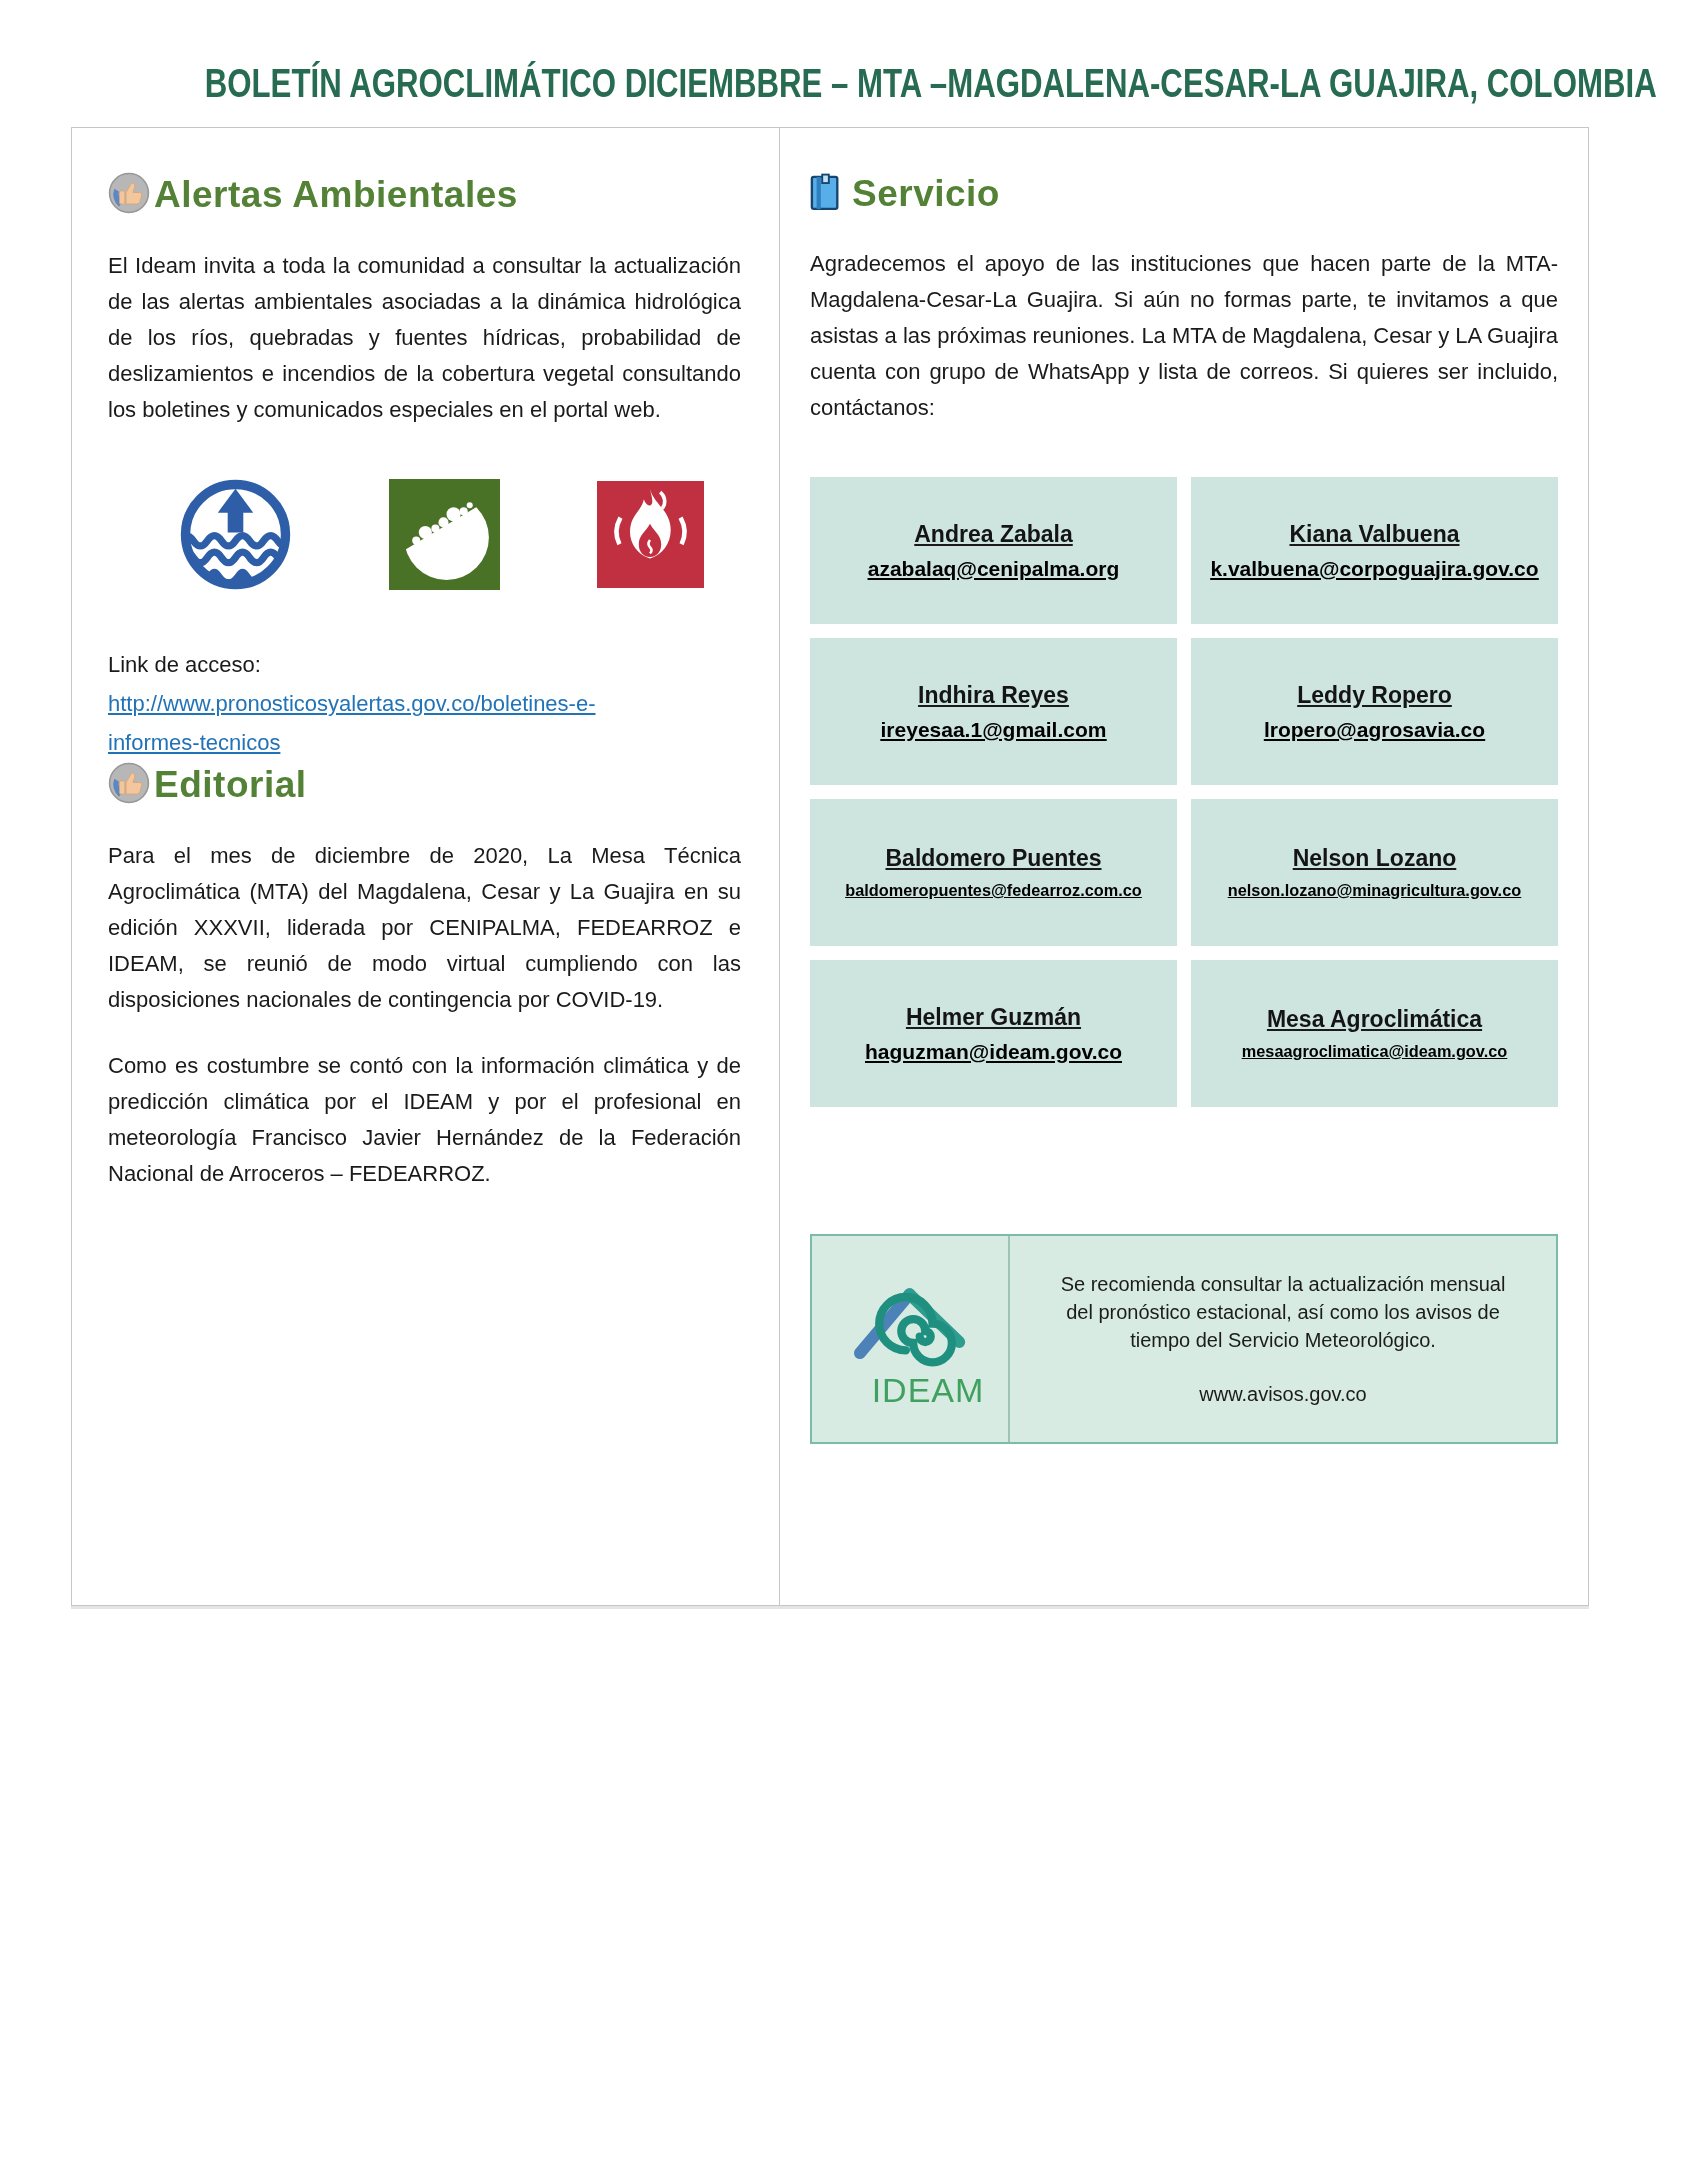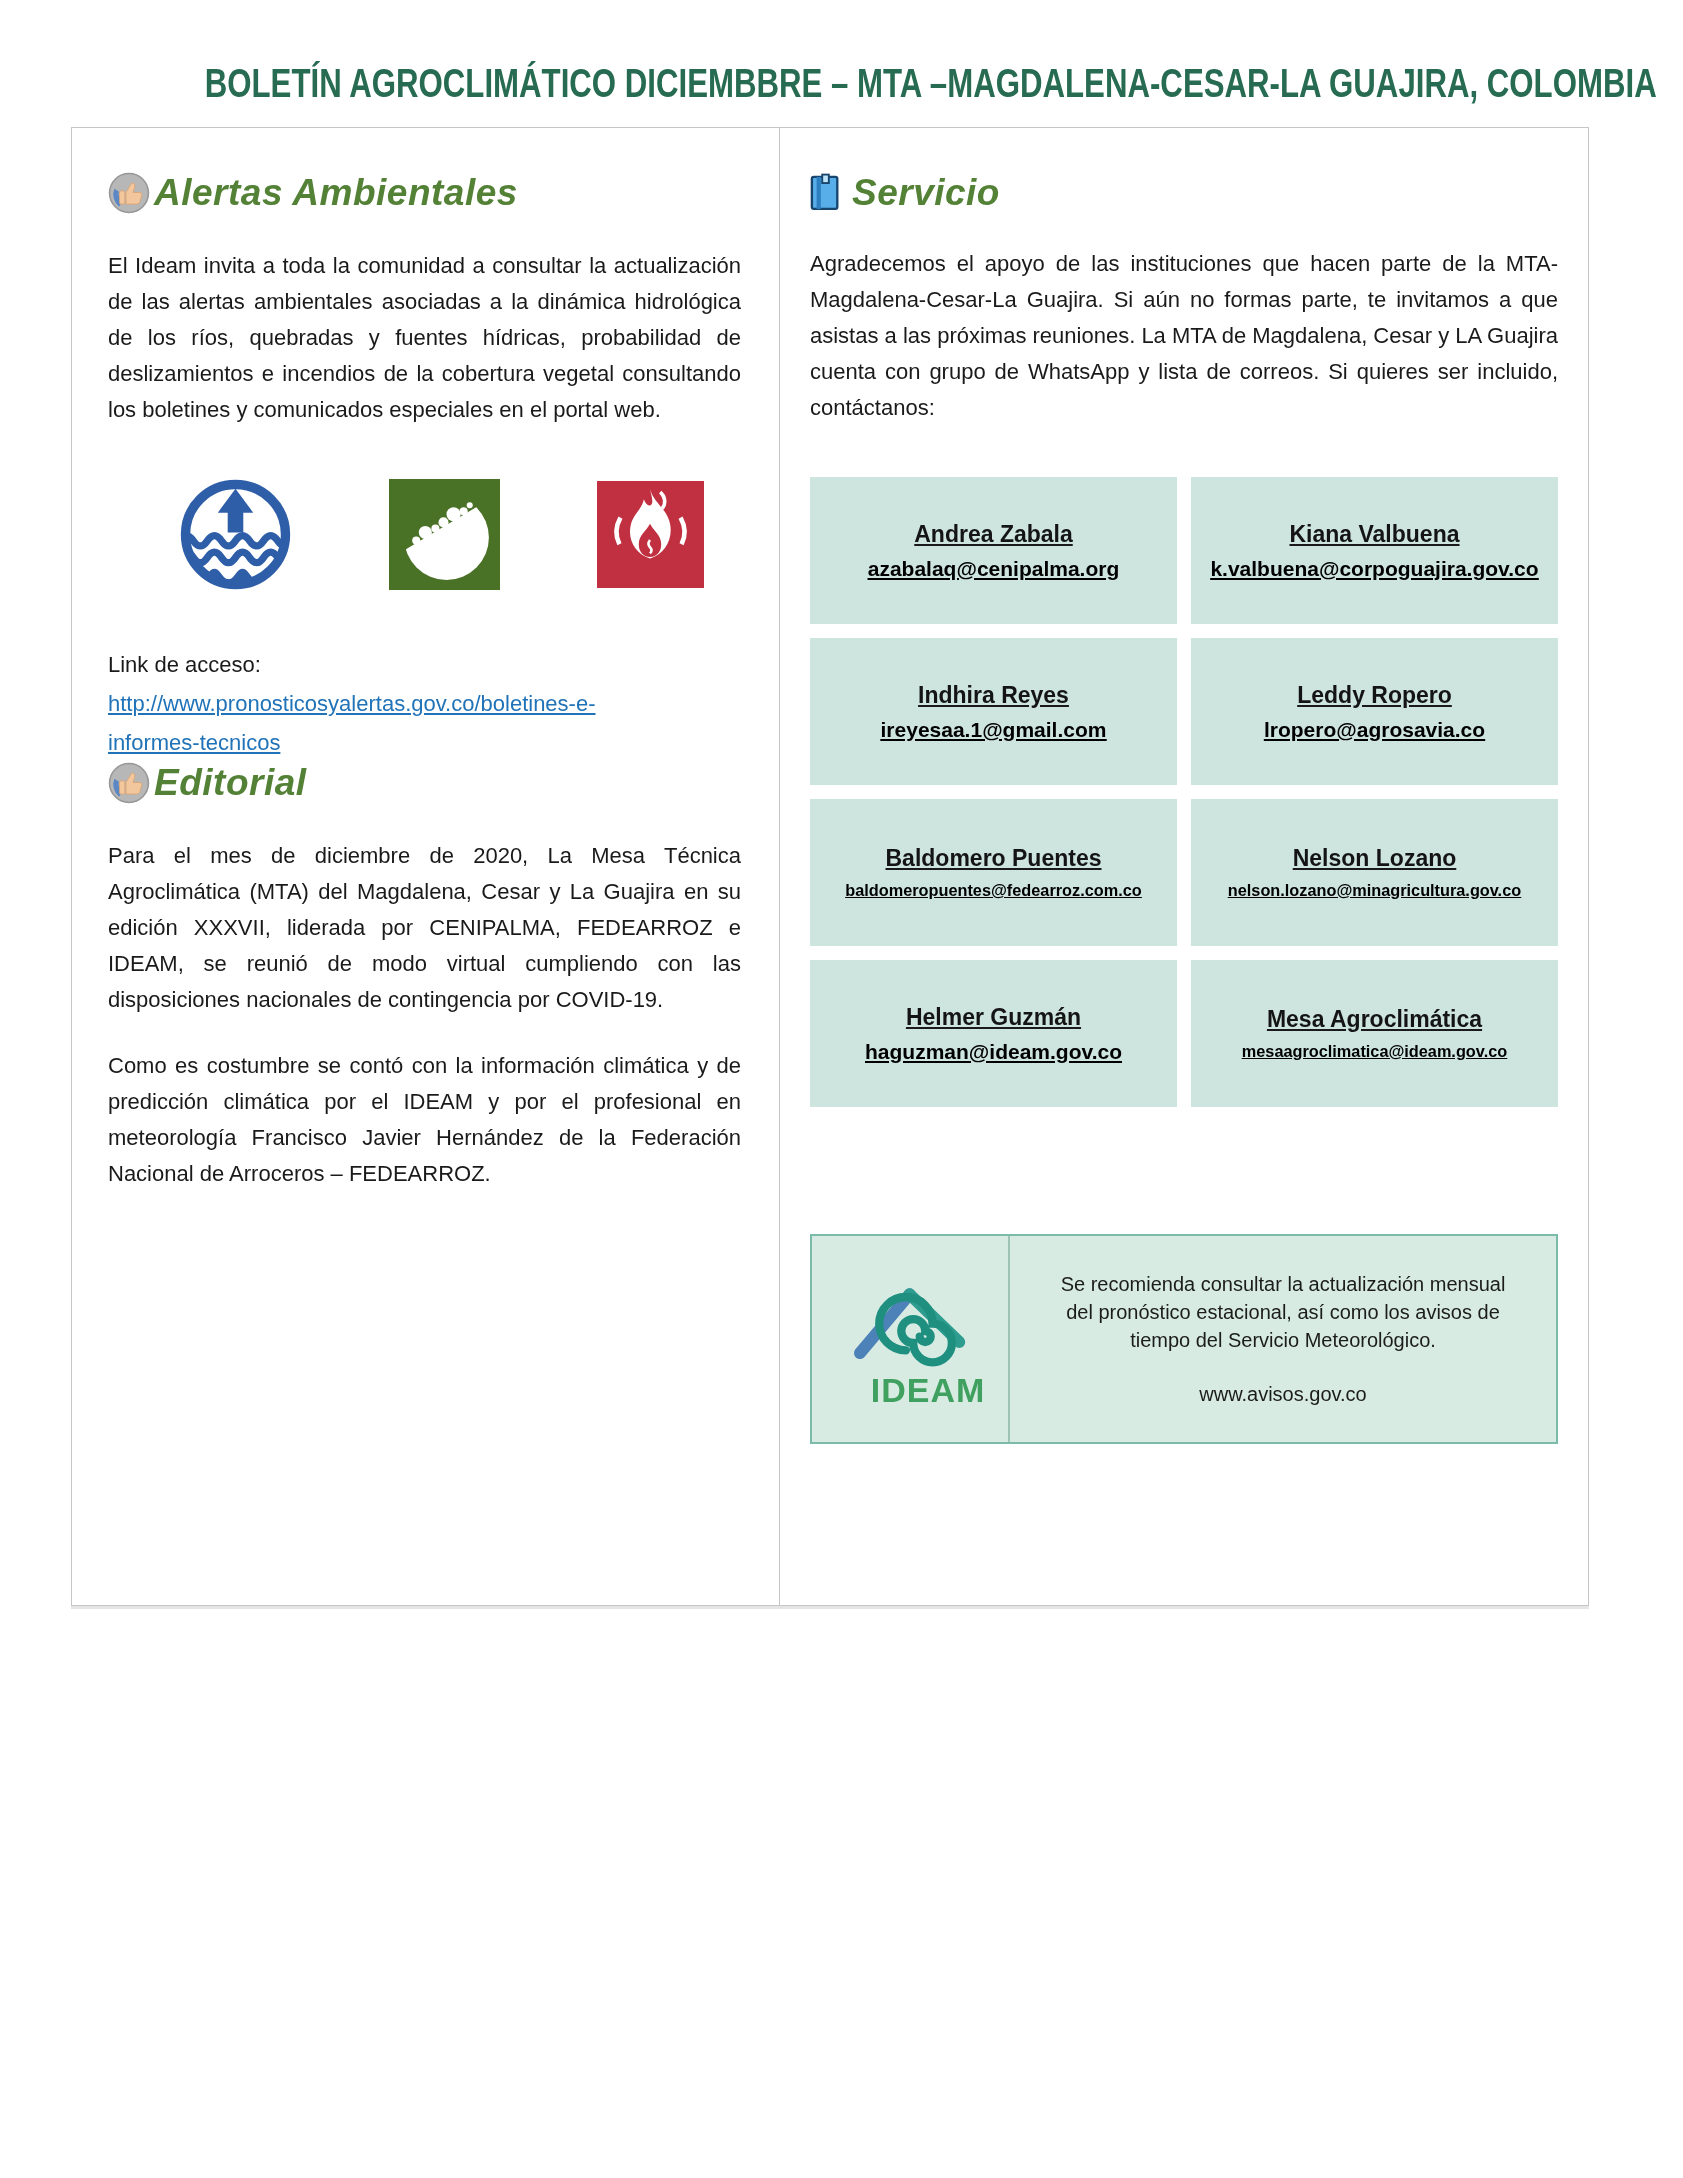--- a/index.html
+++ b/index.html
@@ -13,21 +13,21 @@
     transform:scaleX(0.78);transform-origin:center;white-space:nowrap;letter-spacing:0px;
   }
   .content-box{
     position:absolute;left:71px;top:127px;width:1518px;height:1479px;
     border:1px solid #c6c6c6;box-shadow:0 3px 0 rgba(0,0,0,0.10);
     display:flex;box-sizing:border-box;background:#fff;
   }
   .col-left{width:708px;border-right:1px solid #c6c6c6;padding:44px 38px 0 36px;box-sizing:border-box;}
   .col-right{flex:1;padding:44px 30px 0 30px;box-sizing:border-box;}
 
-  .section-heading{display:flex;align-items:flex-start;gap:4px;font-style:italic;}
+  .section-heading{display:flex;align-items:center;gap:4px;}
   .section-heading .title{color:#538135;font-weight:bold;font-size:37px;letter-spacing:0.5px;}
   .para{font-size:22px;line-height:36px;text-align:justify;margin-top:30px;}
 
   .alert-icons{display:flex;align-items:center;margin-top:34px;height:149px;}
   .alert-icons .ic1{margin-left:65px;}
   .alert-icons .ic2{margin-left:91px;}
   .alert-icons .ic3{margin-left:97px;}
 
   .link-block{margin-top:34px;font-size:22px;line-height:39px;max-width:554px;}
   a.doclink{color:#2173B8;text-decoration:underline;overflow-wrap:anywhere;}
@@ -47,21 +47,21 @@
   .contact-card.small-email .contact-email{font-size:16.3px;}
 
   .ideam-box{
     margin-top:127px;height:210px;background:#D7EBE3;border:2px solid #7ABBA9;
     display:flex;box-sizing:border-box;
   }
   .ideam-logo-cell{
     width:196px;border-right:2px solid #9EC4B6;display:flex;flex-direction:column;
     align-items:center;justify-content:center;padding-top:6px;
   }
-  .ideam-logo-text{color:#3FA05F;font-weight:bold;font-size:34px;letter-spacing:1px;margin-top:-6px;margin-left:36px;}
+  .ideam-logo-text{color:#3FA05F;font-weight:normal;font-size:34px;letter-spacing:1px;margin-top:-6px;margin-left:36px;}
   .ideam-note-cell{
     flex:1;display:flex;flex-direction:column;justify-content:center;gap:26px;
     padding:0 44px;text-align:center;font-size:20px;line-height:28px;color:#1c1c1c;
   }
   .ideam-url{font-size:20px;}
 </style>
 </head>
 <body>
 
 <div class="page-title-wrap">

